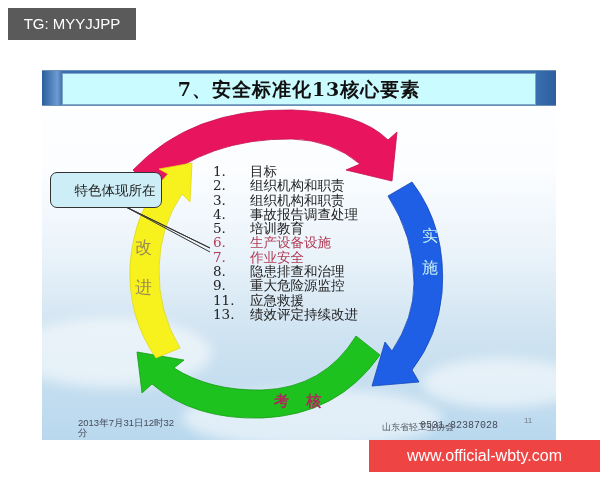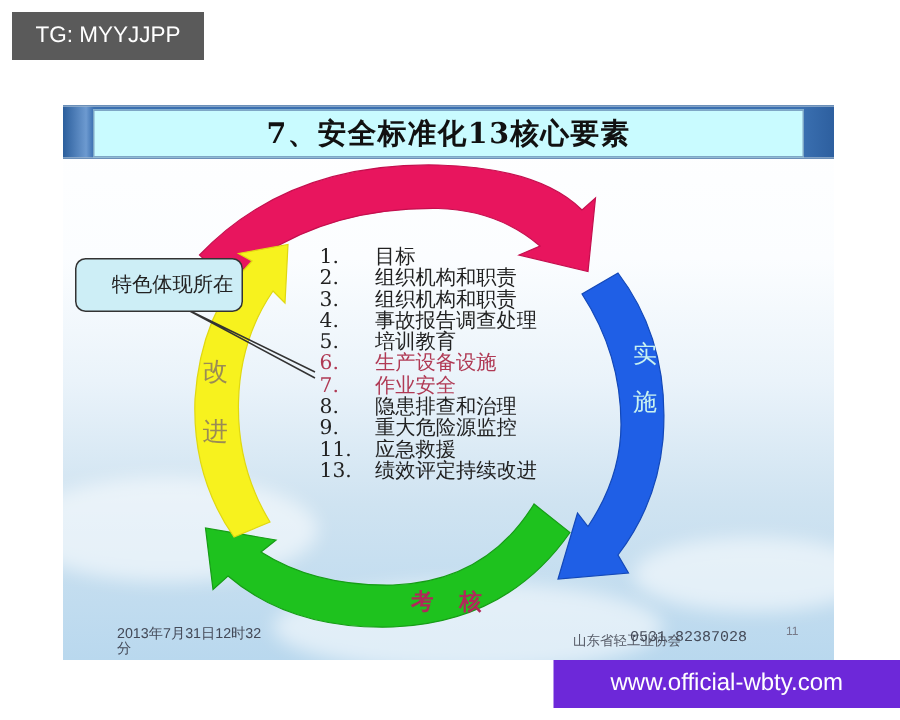--- a/index.html
+++ b/index.html
@@ -9,21 +9,21 @@
       font-family: "DejaVu Serif", "Liberation Serif", serif;
     }
     .watermark-top {
       position: absolute; left: 8px; top: 8px; width: 128px; height: 32px;
       background: #5a5a5a; color: #ffffff;
       font-family: "Liberation Sans", "DejaVu Sans", sans-serif;
       font-size: 15px; line-height: 32px; text-align: center;
     }
     .watermark-bottom {
       position: absolute; left: 369px; top: 440px; width: 231px; height: 32px;
-      background: #6d28d9; color: #ffffff;
+      background: #ef4444; color: #ffffff;
       font-family: "Liberation Sans", "DejaVu Sans", sans-serif;
       font-size: 16px; line-height: 32px; text-align: center;
     }
     .slide {
       position: absolute; left: 42px; top: 68px; width: 514px; height: 372px;
       overflow: hidden;
       background: linear-gradient(180deg, #ffffff 0%, #fbfdff 28%, #eaf3fa 50%, #cfe3f1 72%, #b9d8ee 100%);
     }
     .cloud { position: absolute; border-radius: 50%; background: rgba(255,255,255,0.55); filter: blur(6px); }
     .title-bar {

